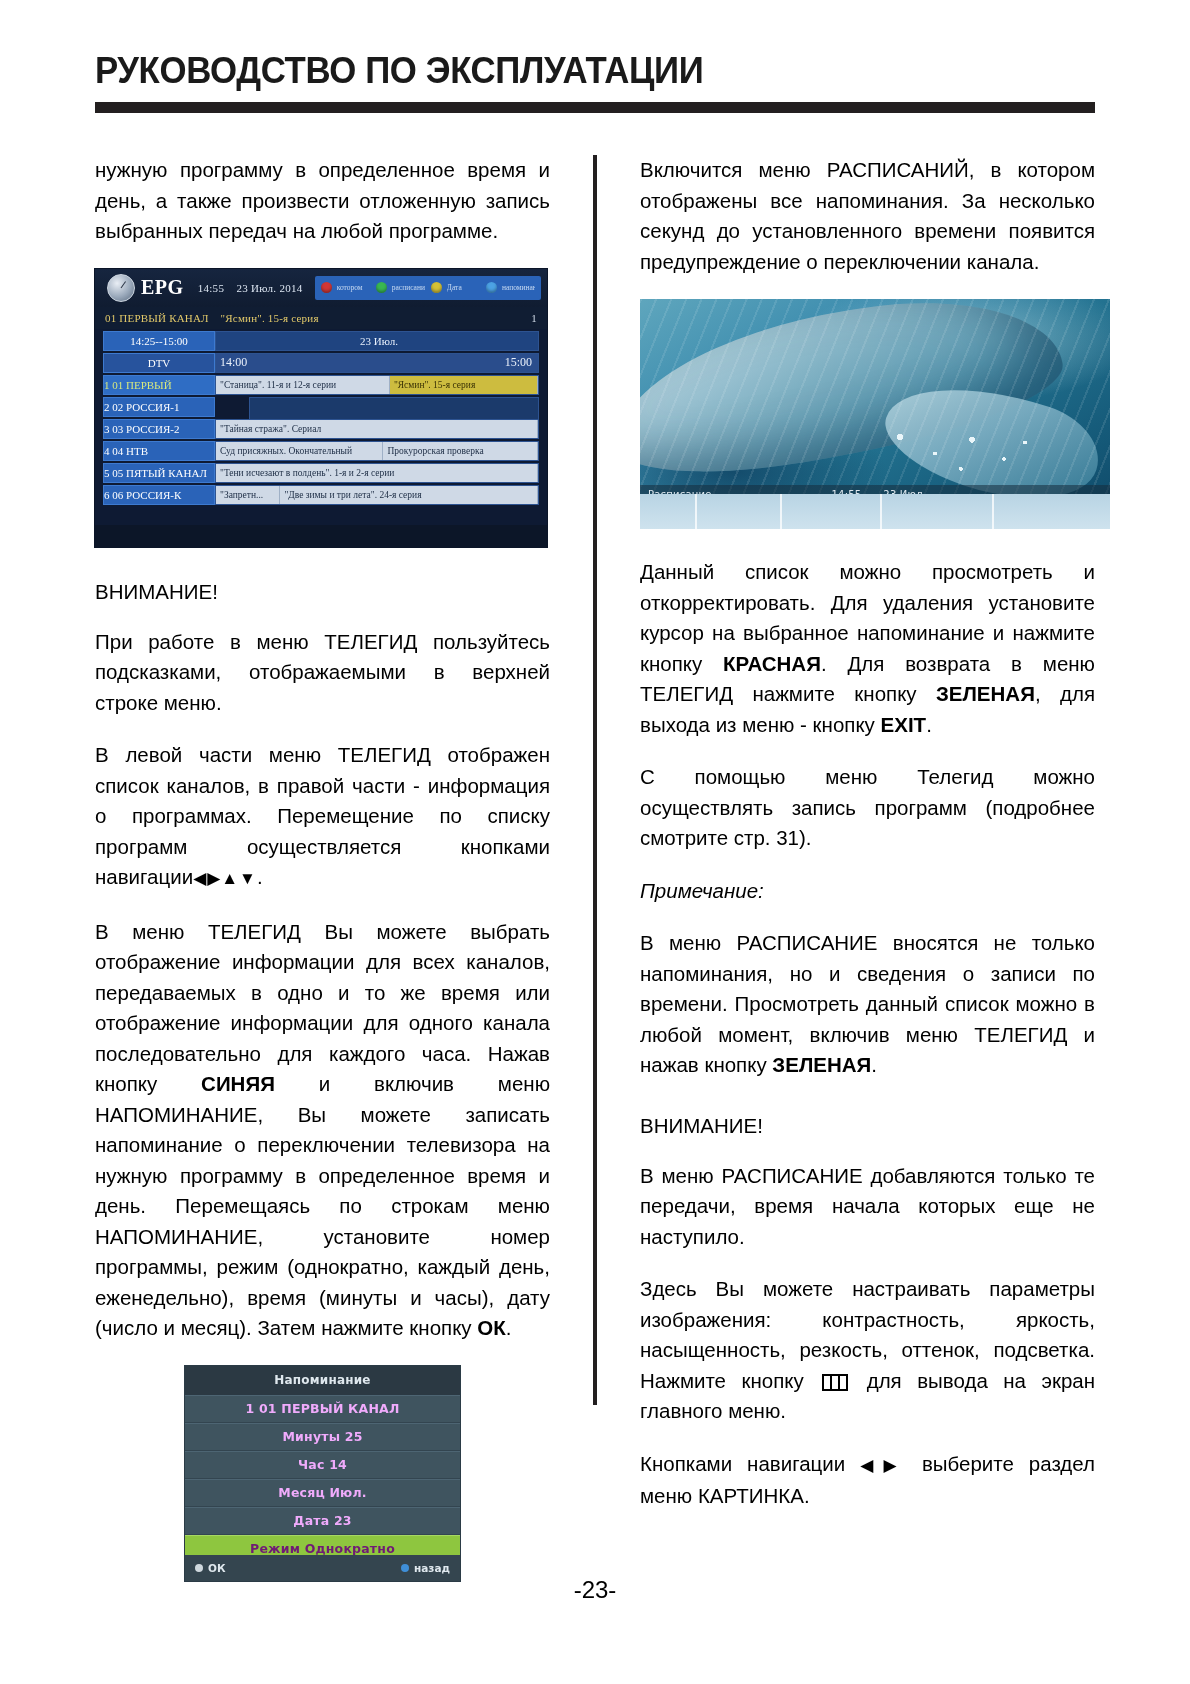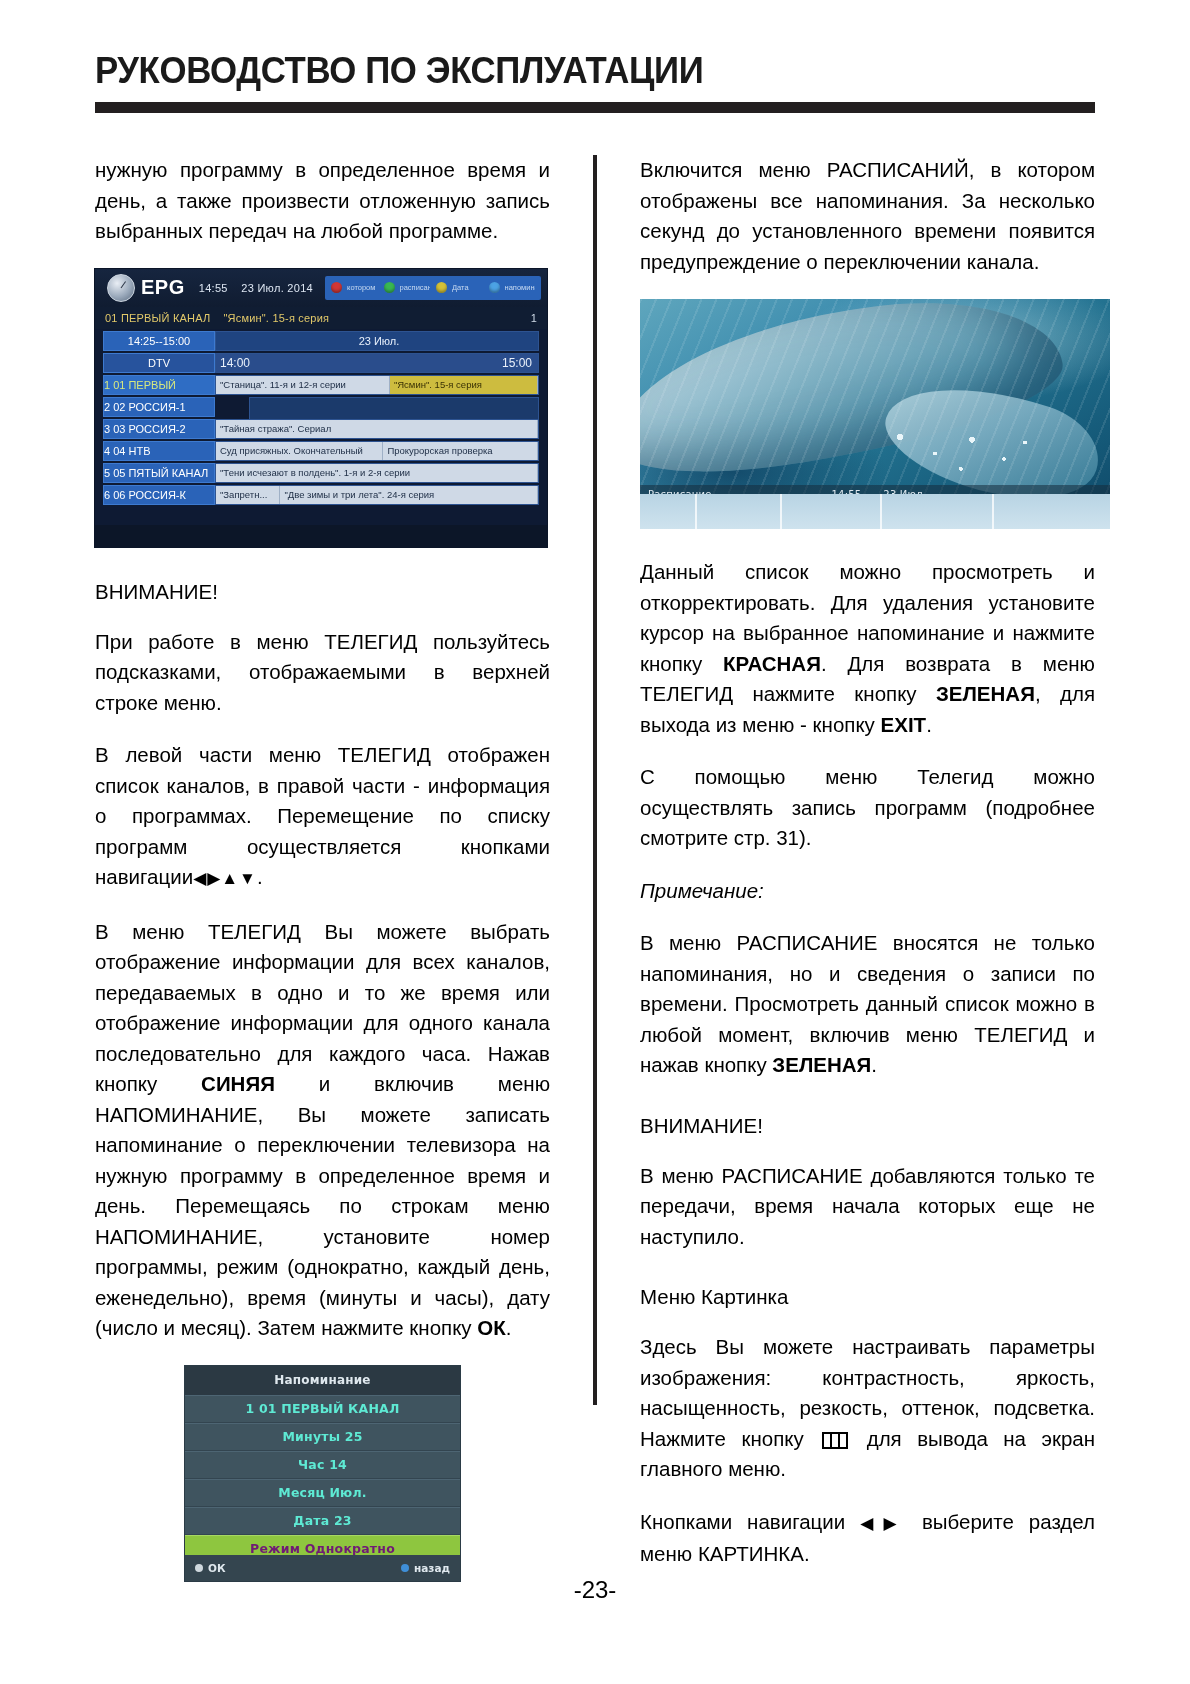--- a/index.html
+++ b/index.html
@@ -91,21 +91,21 @@
   }
   .menu-glyph::before{left:6px;}
   .menu-glyph::after{left:14px;}
 
   
   .epg{
     width:452px; height:278px;
     margin:0 0 30px 0;
     background:#0e1a33;
     position:relative;
-    font-family:Liberation Sans, sans-serif;
+    font-family:Liberation Serif, serif;
     overflow:hidden;
     box-shadow:0 0 0 1px #0b1528;
   }
   .epg-top{
     height:38px;
     background:linear-gradient(180deg,#16253f 0%,#101c31 100%);
     display:flex;align-items:center;
     padding:0 6px;
     position:relative;
   }
@@ -198,21 +198,21 @@
     height:29px;background:#2b3943;
     display:flex;align-items:center;justify-content:center;
     color:#dfe8ee;font-size:12px;font-weight:bold;letter-spacing:.2px;
   }
   .rem-row{
     height:26px;
     background:#3f545f;
     border-top:1px solid #4d6573;
     border-bottom:1px solid #334550;
     display:flex;align-items:center;justify-content:center;
-    color:#5eead4;font-size:12.5px;font-weight:bold;letter-spacing:.2px;
+    color:#f0abfc;font-size:12.5px;font-weight:bold;letter-spacing:.2px;
   }
   .rem-row.green{
     background:#8ec63f;color:#701a75;border-top-color:#a7d862;border-bottom-color:#6fa52c;
   }
   .rem-bottom{
     position:absolute;left:0;right:0;bottom:0;height:26px;
     background:#34454f;display:flex;align-items:center;
     justify-content:space-between;padding:0 10px;
   }
   .rem-bottom .item{display:flex;align-items:center;gap:5px;color:#dfe8ee;font-size:10.5px;font-weight:bold;}
@@ -487,21 +487,20 @@
       <p class="body i">Примечание:</p>
 
       <p class="body">
         <span>В меню РАСПИСАНИЕ вносятся не только напоминания, но и сведения о записи по времени. Просмотреть данный список можно в любой момент, включив меню ТЕЛЕГИД и нажав кнопку </span><span class="b">ЗЕЛЕНАЯ</span><span>.</span>
       </p>
 
       <h3 class="sub spaced">ВНИМАНИЕ!</h3>
 
       <p class="body">В меню РАСПИСАНИЕ добавляются только те передачи, время начала которых еще не наступило.</p>
 
-      <h3 class="sub spaced">Меню Картинка</h3>
 
       <p class="body">
         <span>Здесь Вы можете настраивать параметры изображения: контрастность, яркость, насыщенность, резкость, оттенок, подсветка. Нажмите кнопку </span><span class="menu-glyph"></span><span> для вывода на экран главного меню.</span>
       </p>
 
       <p class="body">
         <span>Кнопками навигации </span><span class="arrows">◀▶</span><span> выберите раздел меню КАРТИНКА.</span>
       </p>
 
     </div>

